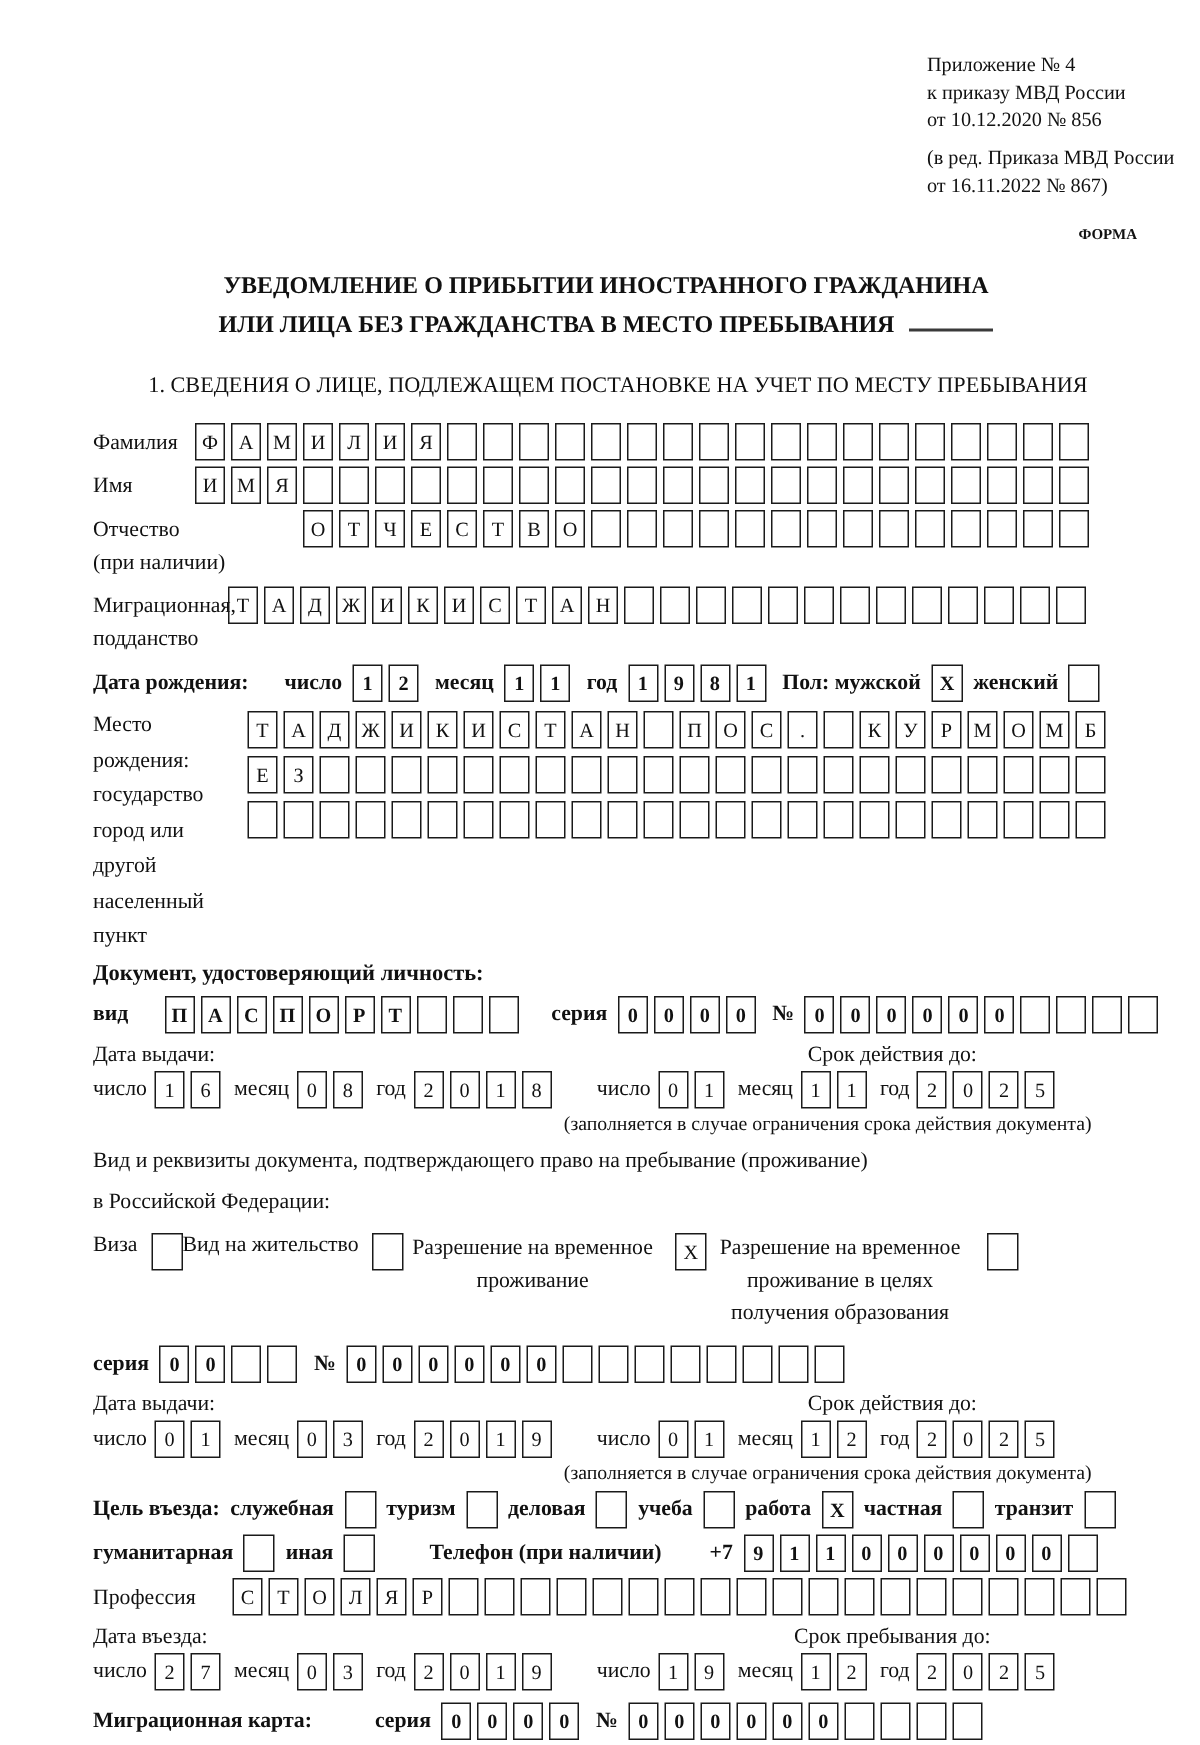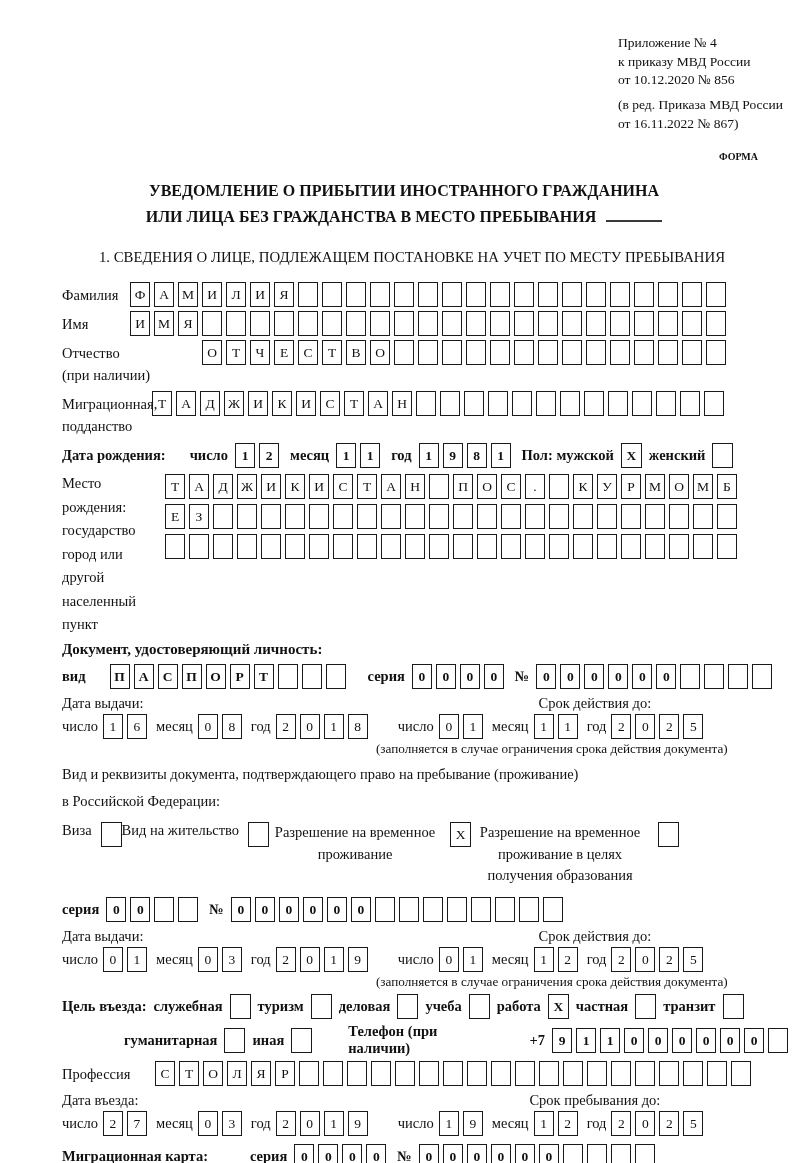--- a/index.html
+++ b/index.html
@@ -494,21 +494,21 @@
     <span>учеба</span>
     <span class="cbox"></span>
     <span>работа</span>
     <span class="cbox">X</span>
     <span>частная</span>
     <span class="cbox"></span>
     <span>транзит</span>
     <span class="cbox"></span>
   </div>
 
-  <div class="inl" style="margin-left:62px">
+  <div class="inl" style="">
     <span>гуманитарная</span>
     <span class="cbox"></span>
     <span>иная</span>
     <span class="cbox"></span>
     <span class="gap" style="width:22px"></span>
     <span>Телефон (при наличии)</span>
     <span class="gap" style="width:18px"></span>
     <span>+7</span>
     <span class="cells">
         <span class="cell">9</span>

